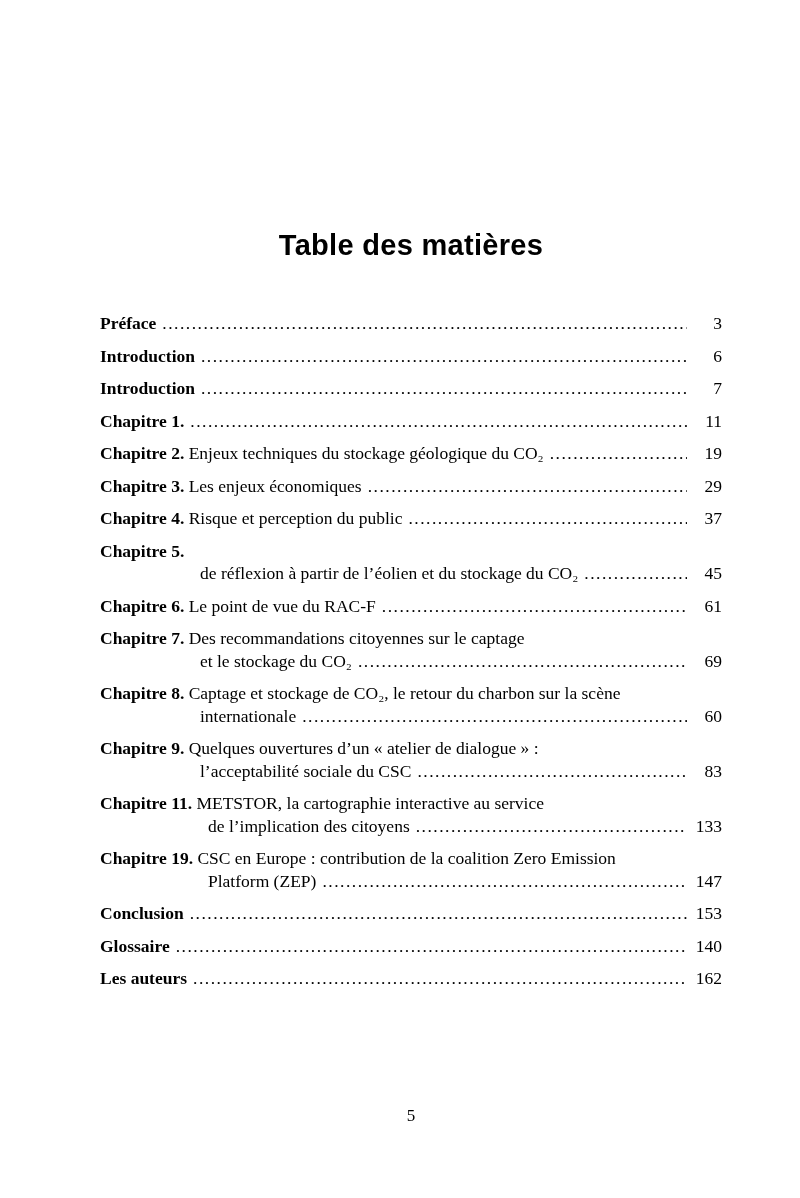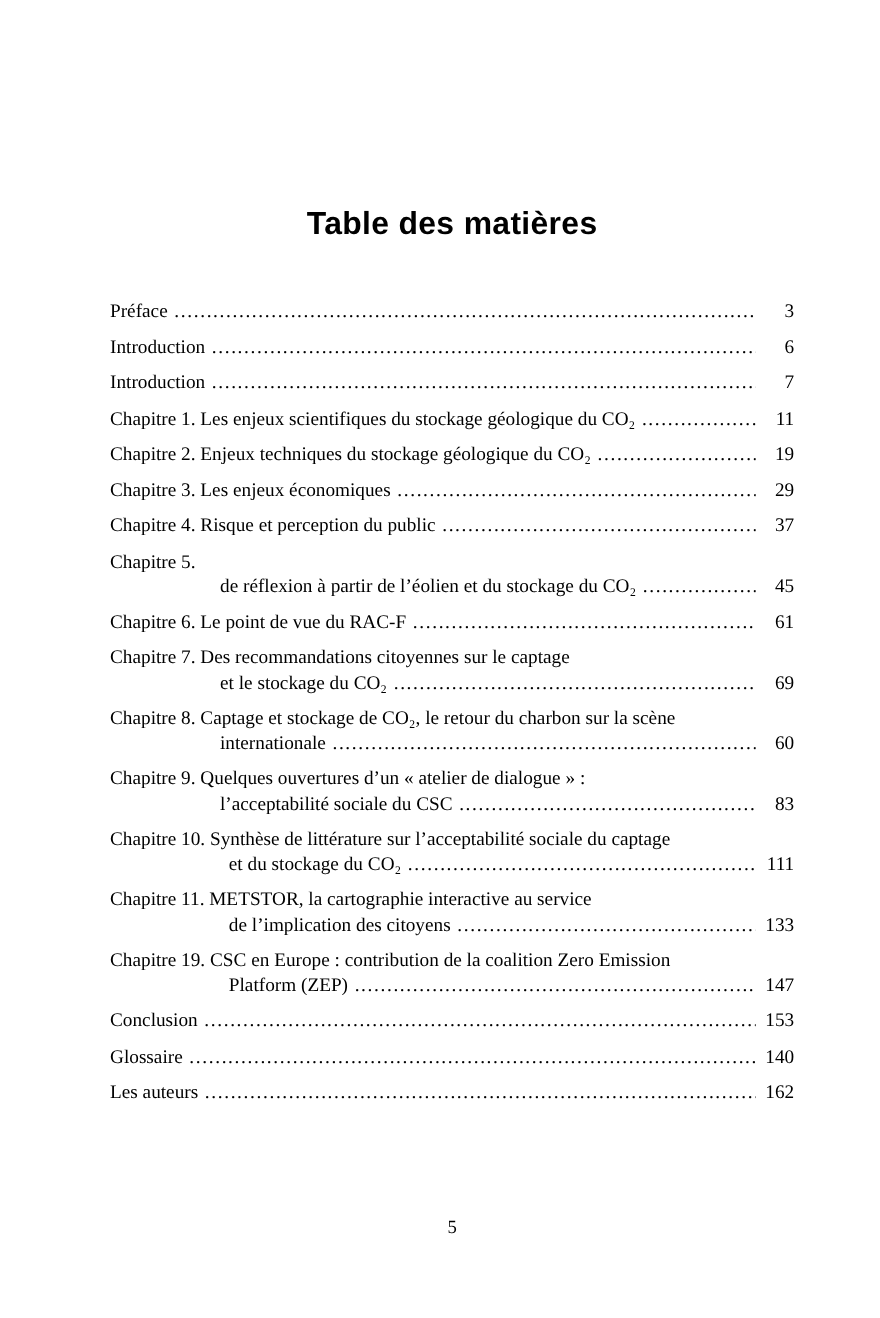--- a/index.html
+++ b/index.html
@@ -9,20 +9,21 @@
     height: 1198px;
     position: relative;
     font-family: "Liberation Serif", "DejaVu Serif", serif;
     color: #000;
     overflow: hidden;
   }
   .page {
     width: 622px;
     margin-left: 100px;
     padding-top: 188px;
+    margin-top: 41px;
   }
   .doc-title {
     font-family: "Liberation Sans", "DejaVu Sans", sans-serif;
     font-weight: bold;
     font-size: 29px;
     line-height: 1.15;
     text-align: center;
     letter-spacing: 0.3px;
   }
   .toc {
@@ -31,21 +32,21 @@
   }
   .toc-entry { margin-bottom: 10px; }
   .toc-line {
     display: flex;
     align-items: baseline;
     line-height: 22.5px;
     white-space: nowrap;
   }
   .toc-line.cont { padding-left: 100px; }
   .toc-line.cont.wide { padding-left: 108px; }
-  .label { font-weight: normal; white-space: pre; }
+  .label { font-weight: bold; white-space: pre; }
   .text  { white-space: pre; }
   .dots {
     flex: 1 1 auto;
     overflow: hidden;
     white-space: nowrap;
     margin: 0 3px 0 6px;
     min-width: 10px;
   }
   .dots::after {
     content: "...................................................................................................................................................................";
@@ -88,21 +89,20 @@
       <div class="toc-entry">
         <div class="toc-line">
           <span class="label">Introduction</span>
           <span class="dots"></span>
           <span class="pagenum">7</span>
         </div>
       </div>
       <div class="toc-entry">
         <div class="toc-line">
           <span class="label">Chapitre 1.</span>
-          <span class="text">&nbsp;Les enjeux scientifiques du stockage géologique du CO₂</span>
           <span class="dots"></span>
           <span class="pagenum">11</span>
         </div>
       </div>
       <div class="toc-entry">
         <div class="toc-line">
           <span class="label">Chapitre 2.</span>
           <span class="text">&nbsp;Enjeux techniques du stockage géologique du CO₂</span>
           <span class="dots"></span>
           <span class="pagenum">19</span>
@@ -166,31 +166,20 @@
       </div>
       <div class="toc-entry">
         <div class="toc-line">
           <span class="label">Chapitre 9.</span>
           <span class="text">&nbsp;Quelques ouvertures d’un « atelier de dialogue » :</span>
         </div>
         <div class="toc-line cont">
           <span class="text">l’acceptabilité sociale du CSC</span>
           <span class="dots"></span>
           <span class="pagenum">83</span>
-        </div>
-      </div>
-      <div class="toc-entry">
-        <div class="toc-line">
-          <span class="label">Chapitre 10.</span>
-          <span class="text">&nbsp;Synthèse de littérature sur l’acceptabilité sociale du captage</span>
-        </div>
-        <div class="toc-line cont wide">
-          <span class="text">et du stockage du CO₂</span>
-          <span class="dots"></span>
-          <span class="pagenum">111</span>
         </div>
       </div>
       <div class="toc-entry">
         <div class="toc-line">
           <span class="label">Chapitre 11.</span>
           <span class="text">&nbsp;METSTOR, la cartographie interactive au service</span>
         </div>
         <div class="toc-line cont wide">
           <span class="text">de l’implication des citoyens</span>
           <span class="dots"></span>

